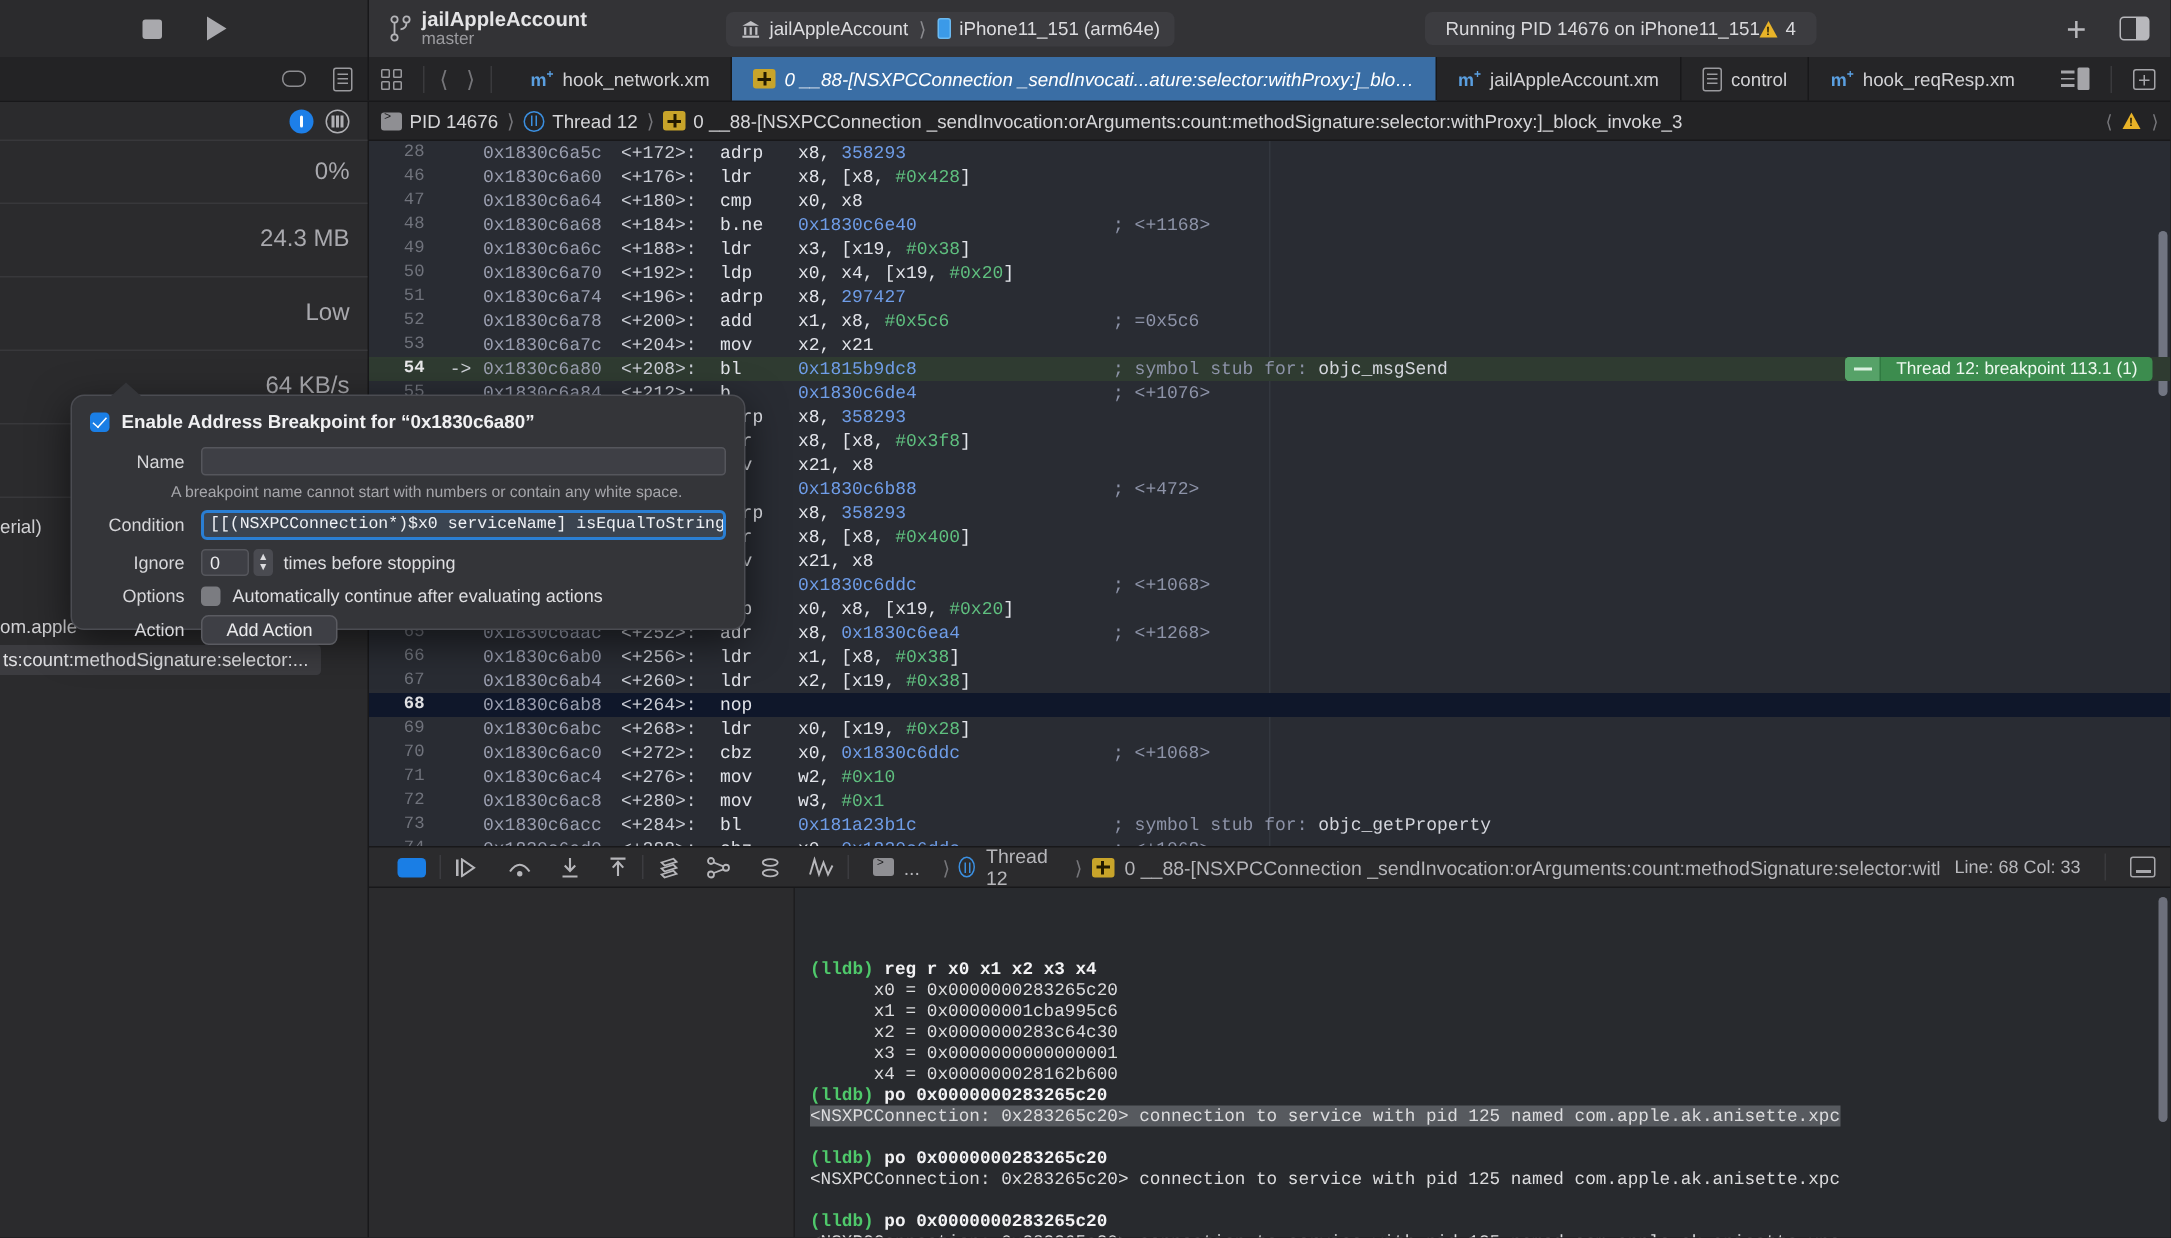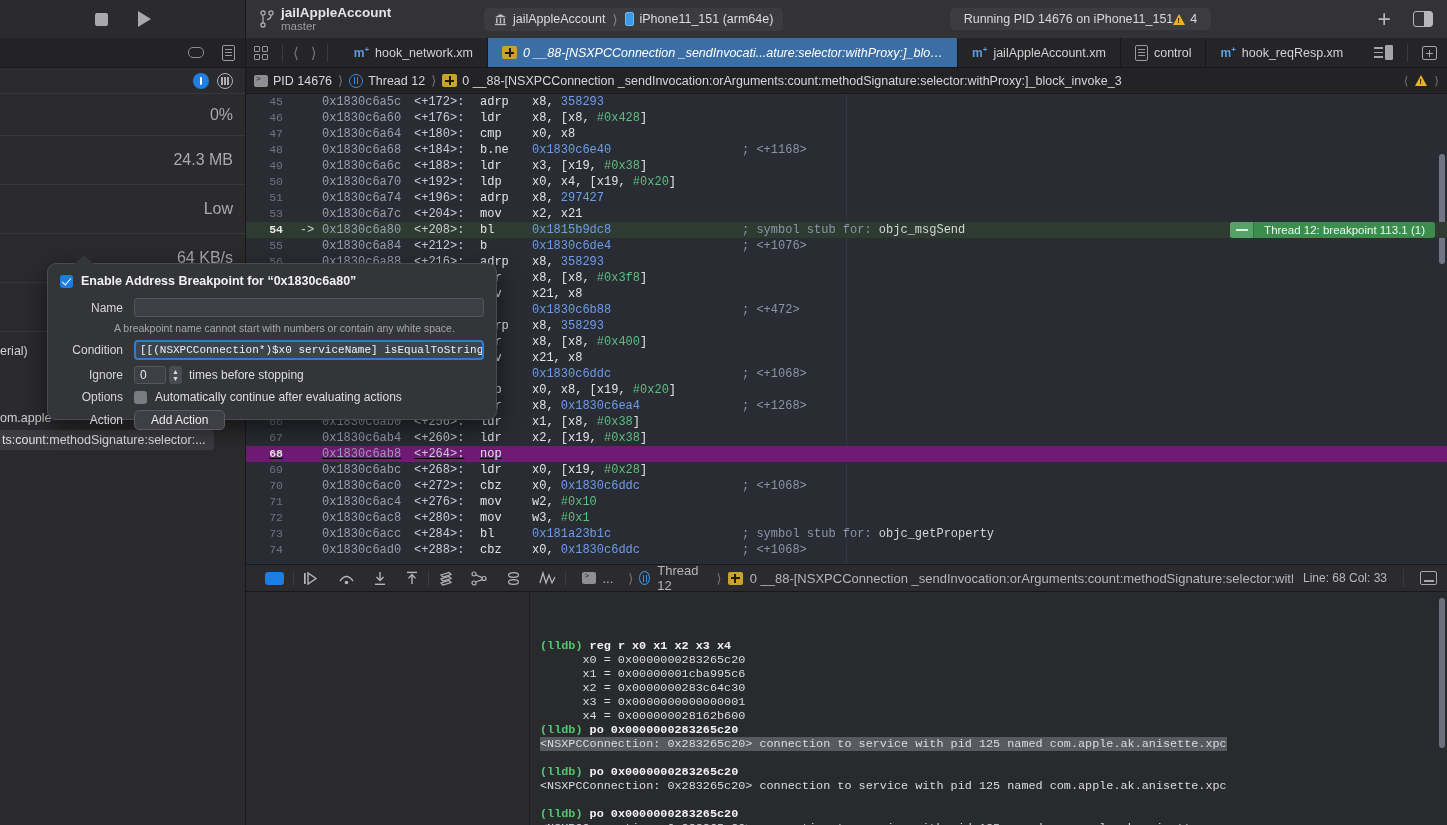--- a/index.html
+++ b/index.html
@@ -267,21 +267,21 @@
     font-family: "Liberation Mono", monospace;
     font-size: 12px;
   }
   .code-row {
     height: 16px; line-height: 16px;
     display: flex; align-items: center;
     white-space: pre;
     position: relative;
   }
   .code-row.current { background: #2f3b31; }
-  .code-row.nopline { background: #701a75; text-decoration: underline; }
+  .code-row.nopline { background: #0f172a; }
   .ln {
     width: 46px; text-align: right; padding-right: 9px;
     color: #70737c; flex-shrink: 0; font-size: 11.5px;
   }
   .code-row.current .ln { color: #e8e8ea; font-weight: bold; }
   .code-row.nopline .ln { color: #e0e0e2; font-weight: bold; }
   .marker { width: 30px; text-align: center; color: #cdd0d6; flex-shrink: 0; }
   .addr { color: #9b9fb0; width: 92px; flex-shrink: 0; }
   .offs { color: #c9ccd4; width: 66px; flex-shrink: 0; }
   .mnem { color: #e2e4ea; width: 52px; flex-shrink: 0; }
@@ -655,27 +655,28 @@
   </div>
 
   <div class="behind-txt" style="left:0px; top:344px;">erial)</div>
   <div class="behind-txt" style="left:0px; top:411px;">om.apple</div>
   <div class="behind-chip" style="left:-6px; top:430px;">ts:count:methodSignature:selector:...</div>
 
   <div class="editor">
     <div class="vrule"></div>
     <div class="editor-scrollbar"></div>
     <div id="code-body">
-        <div class="code-row"><span class="ln">45</span><span class="marker"></span><span class="addr">0x1830c6a5c</span><span class="offs">&lt;+172&gt;:</span><span class="mnem">adrp</span><span class="ops">x8, <span class="num">358293</span></span></div>
+        <div class="code-row"><span class="ln">28</span><span class="marker"></span><span class="addr">0x1830c6a5c</span><span class="offs">&lt;+172&gt;:</span><span class="mnem">adrp</span><span class="ops">x8, <span class="num">358293</span></span></div>
         <div class="code-row"><span class="ln">46</span><span class="marker"></span><span class="addr">0x1830c6a60</span><span class="offs">&lt;+176&gt;:</span><span class="mnem">ldr</span><span class="ops">x8, [x8, <span class="hexg">#0x428</span>]</span></div>
         <div class="code-row"><span class="ln">47</span><span class="marker"></span><span class="addr">0x1830c6a64</span><span class="offs">&lt;+180&gt;:</span><span class="mnem">cmp</span><span class="ops">x0, x8</span></div>
         <div class="code-row"><span class="ln">48</span><span class="marker"></span><span class="addr">0x1830c6a68</span><span class="offs">&lt;+184&gt;:</span><span class="mnem">b.ne</span><span class="ops"><span class="num">0x1830c6e40</span></span><span class="cmt">; &lt;+1168&gt;</span></div>
         <div class="code-row"><span class="ln">49</span><span class="marker"></span><span class="addr">0x1830c6a6c</span><span class="offs">&lt;+188&gt;:</span><span class="mnem">ldr</span><span class="ops">x3, [x19, <span class="hexg">#0x38</span>]</span></div>
         <div class="code-row"><span class="ln">50</span><span class="marker"></span><span class="addr">0x1830c6a70</span><span class="offs">&lt;+192&gt;:</span><span class="mnem">ldp</span><span class="ops">x0, x4, [x19, <span class="hexg">#0x20</span>]</span></div>
         <div class="code-row"><span class="ln">51</span><span class="marker"></span><span class="addr">0x1830c6a74</span><span class="offs">&lt;+196&gt;:</span><span class="mnem">adrp</span><span class="ops">x8, <span class="num">297427</span></span></div>
+        <div class="code-row"><span class="ln">52</span><span class="marker"></span><span class="addr">0x1830c6a78</span><span class="offs">&lt;+200&gt;:</span><span class="mnem">add</span><span class="ops">x1, x8, <span class="hexg">#0x5c6</span></span><span class="cmt">; =0x5c6</span></div>
         <div class="code-row"><span class="ln">53</span><span class="marker"></span><span class="addr">0x1830c6a7c</span><span class="offs">&lt;+204&gt;:</span><span class="mnem">mov</span><span class="ops">x2, x21</span></div>
         <div class="code-row current"><span class="ln">54</span><span class="marker">-&gt;</span><span class="addr">0x1830c6a80</span><span class="offs">&lt;+208&gt;:</span><span class="mnem">bl</span><span class="ops"><span class="num">0x1815b9dc8</span></span><span class="cmt">; symbol stub for: <span class="sym">objc_msgSend</span></span><span class="bp-annot"><span class="grip"><i></i></span><span class="txt">Thread 12: breakpoint 113.1 (1)</span></span></div>
         <div class="code-row"><span class="ln">55</span><span class="marker"></span><span class="addr">0x1830c6a84</span><span class="offs">&lt;+212&gt;:</span><span class="mnem">b</span><span class="ops"><span class="num">0x1830c6de4</span></span><span class="cmt">; &lt;+1076&gt;</span></div>
         <div class="code-row"><span class="ln">56</span><span class="marker"></span><span class="addr">0x1830c6a88</span><span class="offs">&lt;+216&gt;:</span><span class="mnem">adrp</span><span class="ops">x8, <span class="num">358293</span></span></div>
         <div class="code-row"><span class="ln">57</span><span class="marker"></span><span class="addr">0x1830c6a8c</span><span class="offs">&lt;+220&gt;:</span><span class="mnem">ldr</span><span class="ops">x8, [x8, <span class="hexg">#0x3f8</span>]</span></div>
         <div class="code-row"><span class="ln">58</span><span class="marker"></span><span class="addr">0x1830c6a90</span><span class="offs">&lt;+224&gt;:</span><span class="mnem">mov</span><span class="ops">x21, x8</span></div>
         <div class="code-row"><span class="ln">59</span><span class="marker"></span><span class="addr">0x1830c6a94</span><span class="offs">&lt;+228&gt;:</span><span class="mnem">b</span><span class="ops"><span class="num">0x1830c6b88</span></span><span class="cmt">; &lt;+472&gt;</span></div>
         <div class="code-row"><span class="ln">60</span><span class="marker"></span><span class="addr">0x1830c6a98</span><span class="offs">&lt;+232&gt;:</span><span class="mnem">adrp</span><span class="ops">x8, <span class="num">358293</span></span></div>
         <div class="code-row"><span class="ln">61</span><span class="marker"></span><span class="addr">0x1830c6a9c</span><span class="offs">&lt;+236&gt;:</span><span class="mnem">ldr</span><span class="ops">x8, [x8, <span class="hexg">#0x400</span>]</span></div>
         <div class="code-row"><span class="ln">62</span><span class="marker"></span><span class="addr">0x1830c6aa0</span><span class="offs">&lt;+240&gt;:</span><span class="mnem">mov</span><span class="ops">x21, x8</span></div>

